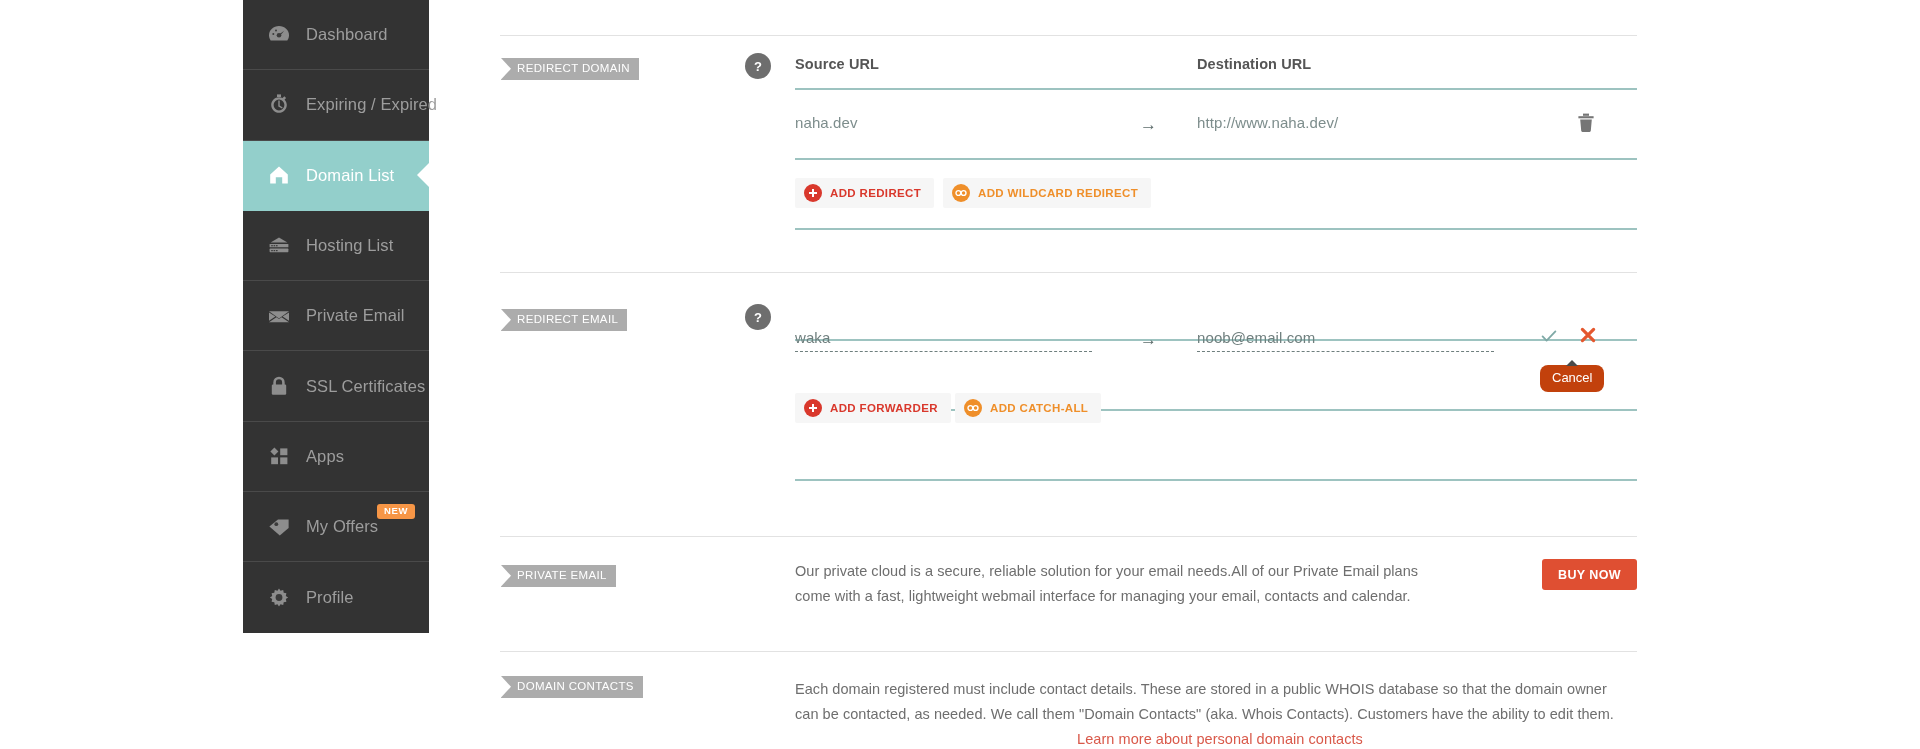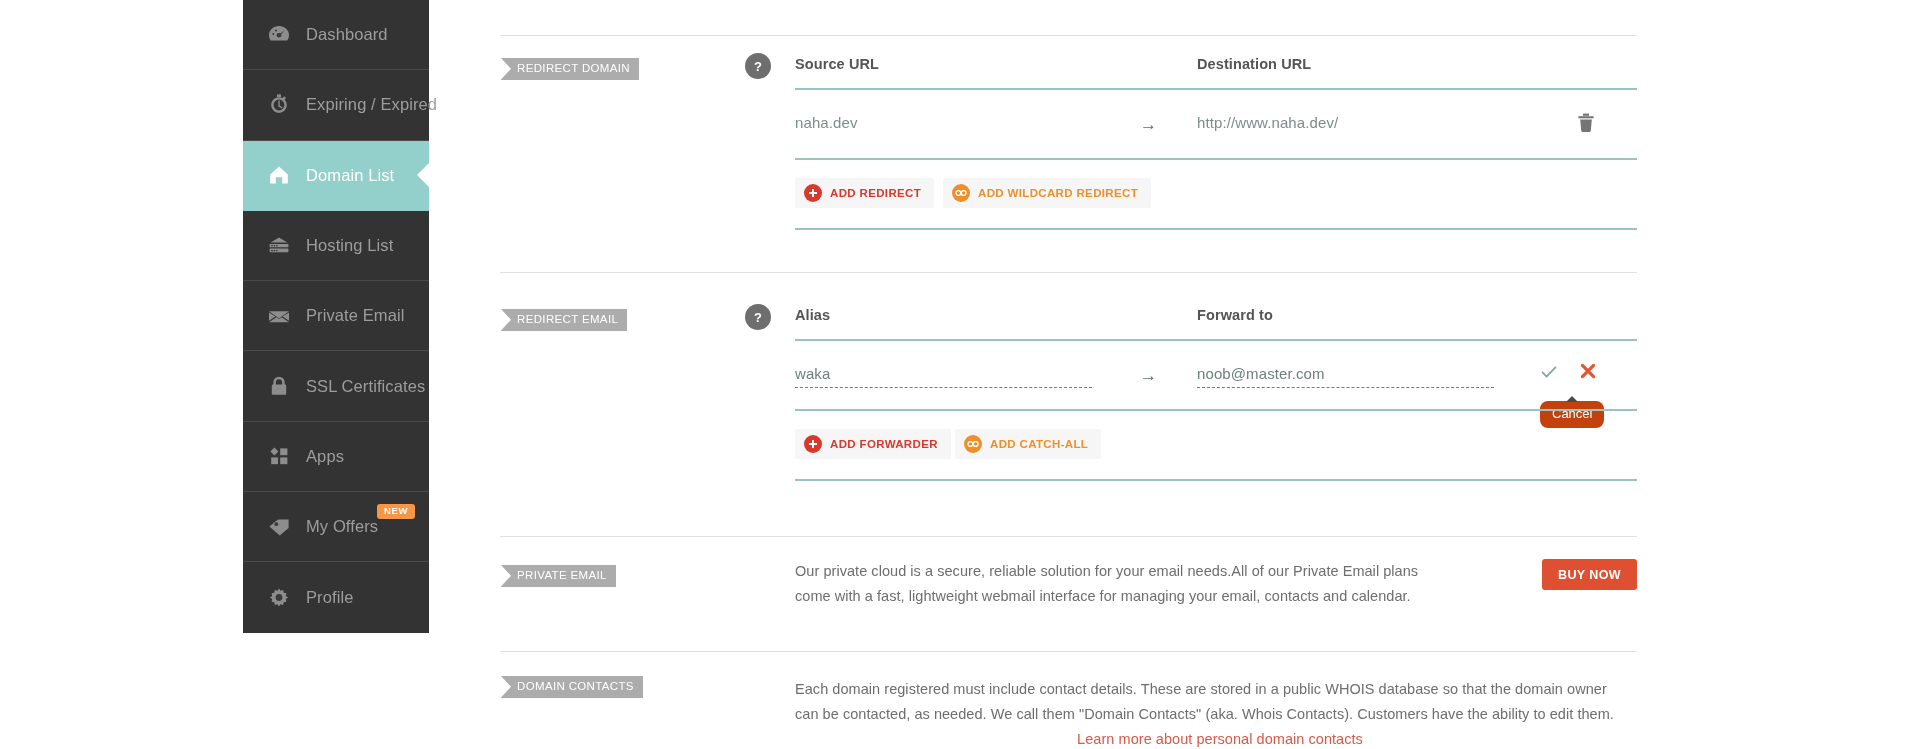--- a/index.html
+++ b/index.html
@@ -507,30 +507,26 @@
       </div>
     </section>
 
     <div class="section-divider" id="div-1"></div>
 
     <section class="section" id="sec-redirect-email">
       <div class="ribbon" style="top:6px;">REDIRECT EMAIL</div>
       <div class="help-badge" style="left:245px; top:1px;">?</div>
 
       <div class="tbl">
-        <div class="tbl-head">
-          <div class="col-head col-a">Alias</div>
-          <div class="col-head col-b">Forward to</div>
-        </div>
         <div class="rule-teal" style="top:36px;"></div>
 
         <div class="tbl-row" style="margin-top:10px;">
           <div class="cell cell-a cell-editing">waka</div>
           <div class="arrow-mid">→</div>
-          <div class="cell cell-b cell-editing">noob@master.com</div>
+          <div class="cell cell-b cell-editing">noob@email.com</div>
           <div class="row-action ok-btn">
             <svg width="18" height="18" viewBox="0 0 18 18">
                 <path fill="none" stroke="#7fa9a6" stroke-width="1.8" stroke-linecap="round" stroke-linejoin="round" d="M2.6 9.4l4 4.2L15.4 4.4"></path>
               </svg>
           </div>
           <div class="row-action x-btn">
             <svg width="20" height="20" viewBox="0 0 20 20">
                 <path fill="none" stroke="#e4572e" stroke-width="3.2" stroke-linecap="round" d="M4.4 4.4l11.2 11.2M15.6 4.4L4.4 15.6"></path>
               </svg>
           </div>

